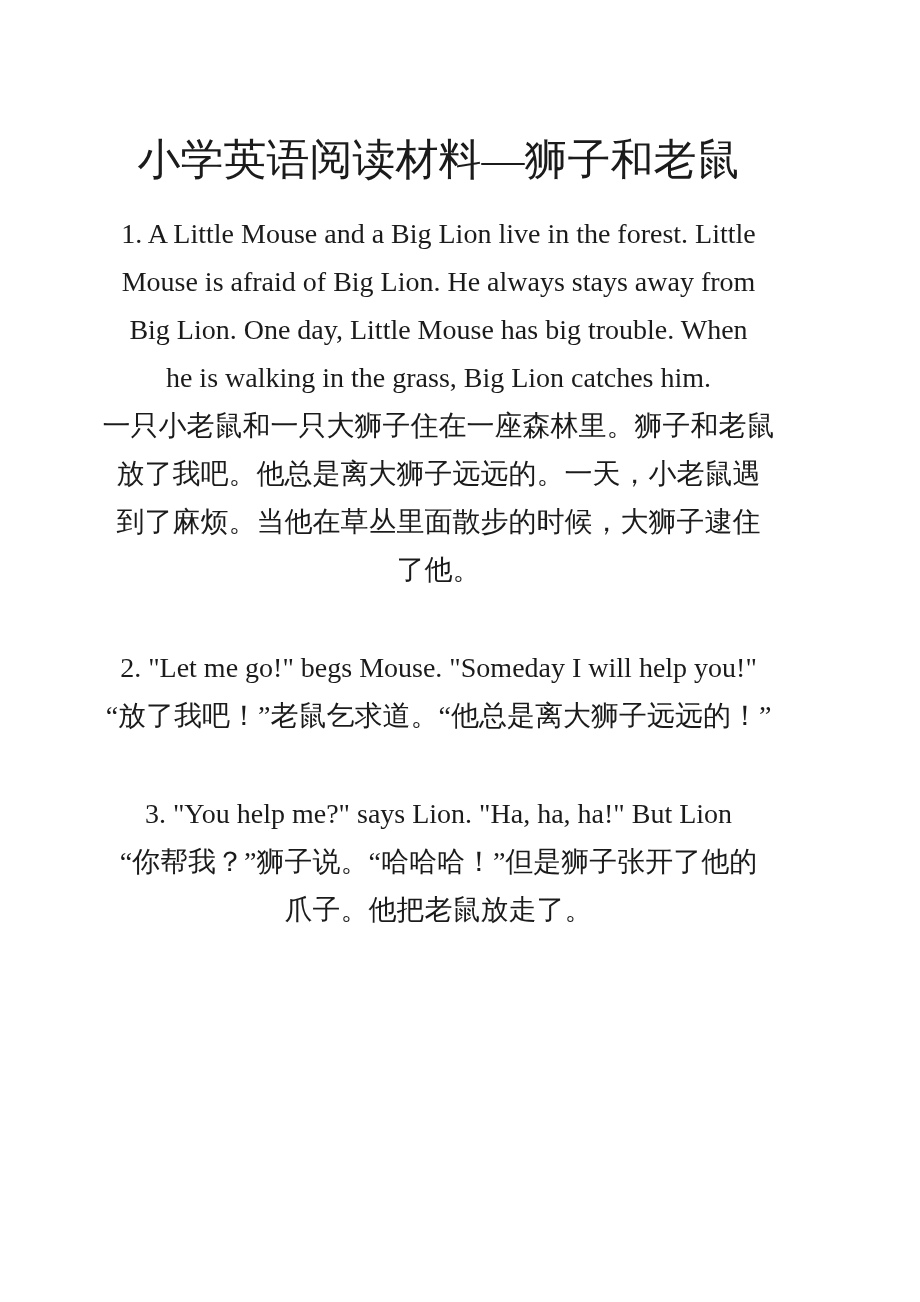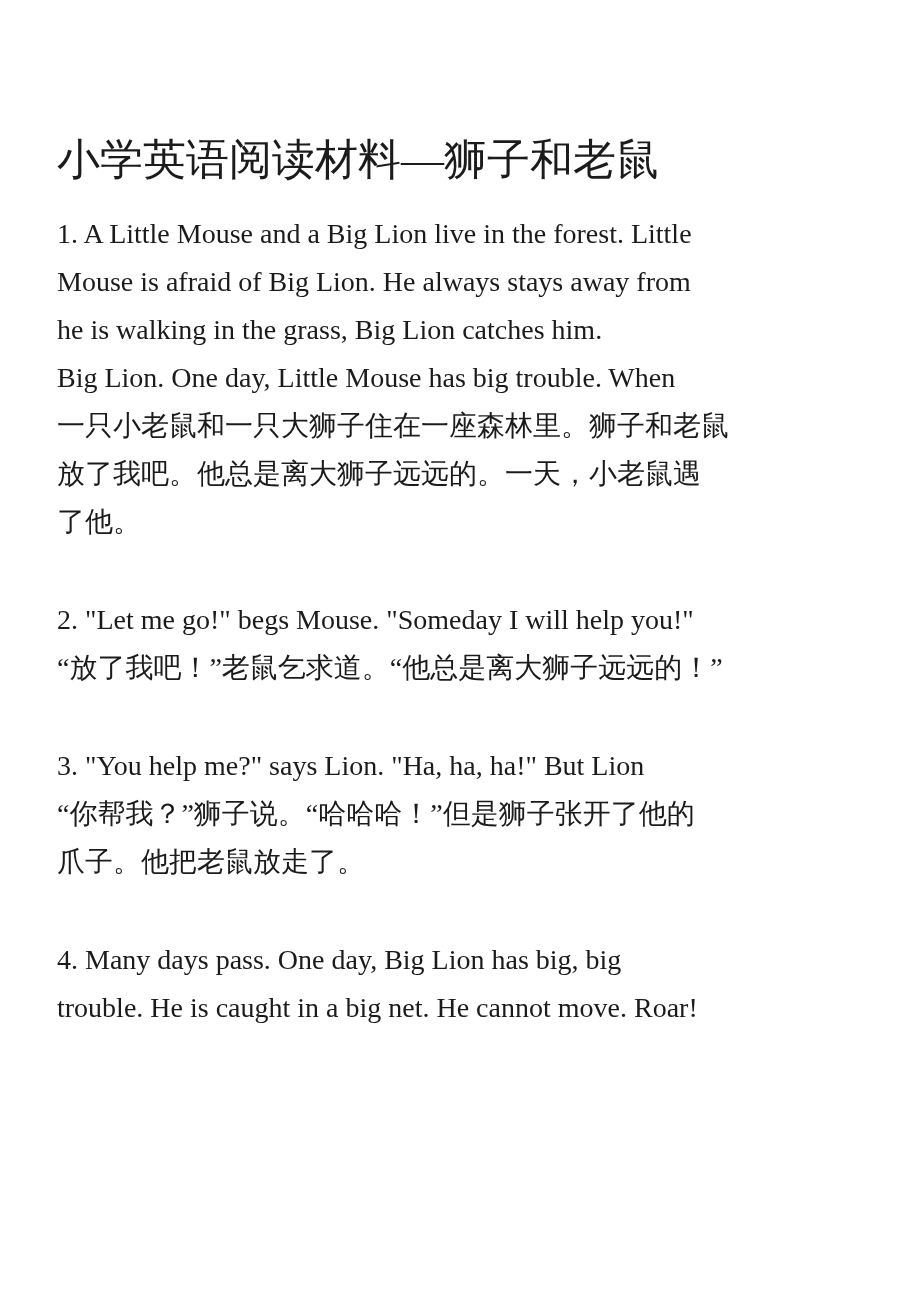--- a/index.html
+++ b/index.html
@@ -9,20 +9,21 @@
   body {
     width: 920px;
     height: 1302px;
     background: #ffffff;
     overflow: hidden;
     font-family: "Liberation Serif", "DejaVu Serif", serif;
     color: #1b1b1b;
   }
   .doc {
     padding: 129px 100px 0 57px;
+    text-align: center;
   }
   .title {
     font-size: 43px;
     line-height: 62px;
     font-weight: 400;
     margin: 0 0 19px 0;
     white-space: nowrap;
   }
   .para {
     margin: 16px 0 50px 0;
@@ -40,36 +41,33 @@
 </head>
 <body>
 
 <main class="doc">
 
   <h1 class="title">小学英语阅读材料—狮子和老鼠</h1>
 
   <section class="para">
     <div class="line">1. A Little Mouse and a Big Lion live in the forest. Little</div>
     <div class="line">Mouse is afraid of Big Lion. He always stays away from</div>
+    <div class="line">Big Lion. One day, Little Mouse has big trouble. When</div>
     <div class="line">he is walking in the grass, Big Lion catches him.</div>
-    <div class="line">Big Lion. One day, Little Mouse has big trouble. When</div>
     <div class="line">一只小老鼠和一只大狮子住在一座森林里。狮子和老鼠</div>
     <div class="line">放了我吧。他总是离大狮子远远的。一天，小老鼠遇</div>
+    <div class="line">到了麻烦。当他在草丛里面散步的时候，大狮子逮住</div>
     <div class="line">了他。</div>
   </section>
 
   <section class="para">
     <div class="line">2. "Let me go!" begs Mouse. "Someday I will help you!"</div>
     <div class="line">“放了我吧！”老鼠乞求道。“他总是离大狮子远远的！”</div>
   </section>
 
   <section class="para">
     <div class="line">3. "You help me?" says Lion. "Ha, ha, ha!" But Lion</div>
     <div class="line">“你帮我？”狮子说。“哈哈哈！”但是狮子张开了他的</div>
     <div class="line">爪子。他把老鼠放走了。</div>
   </section>
 
-  <section class="para">
-    <div class="line">4. Many days pass. One day, Big Lion has big, big</div>
-    <div class="line">trouble. He is caught in a big net. He cannot move. Roar!</div>
-  </section>
 
 </main>
 
 </body></html>

